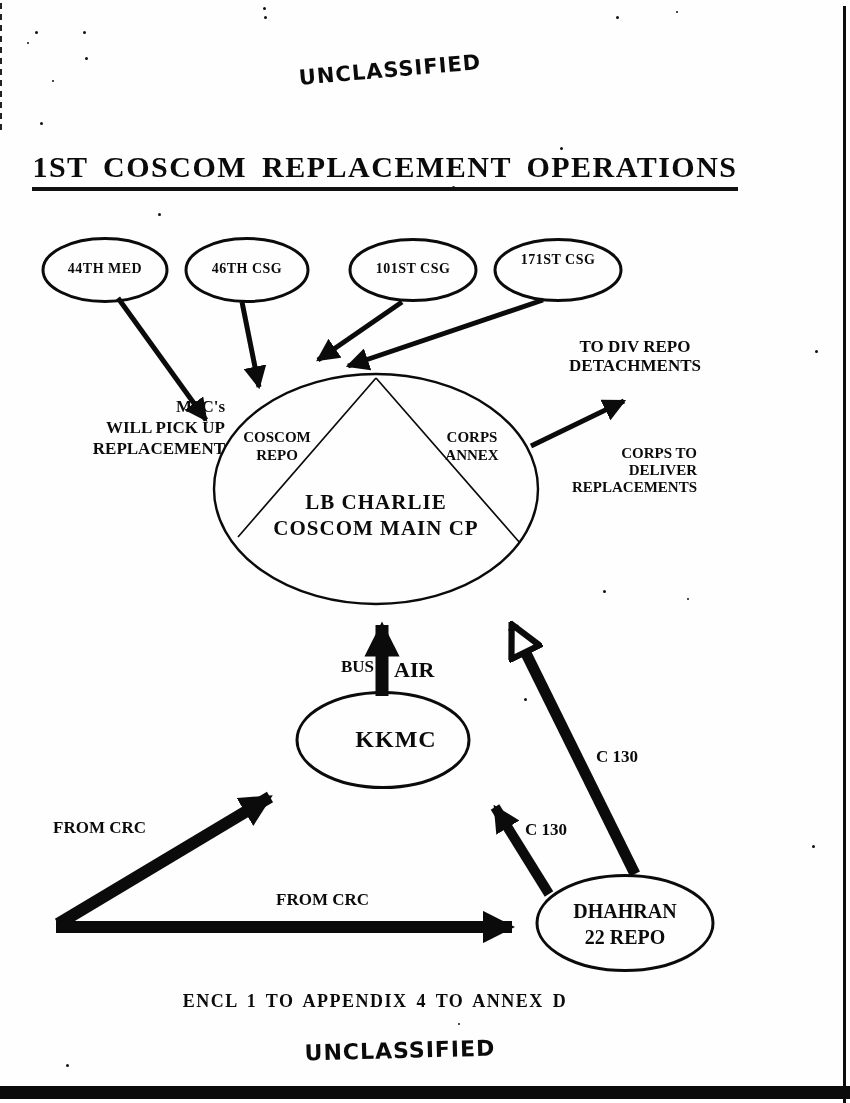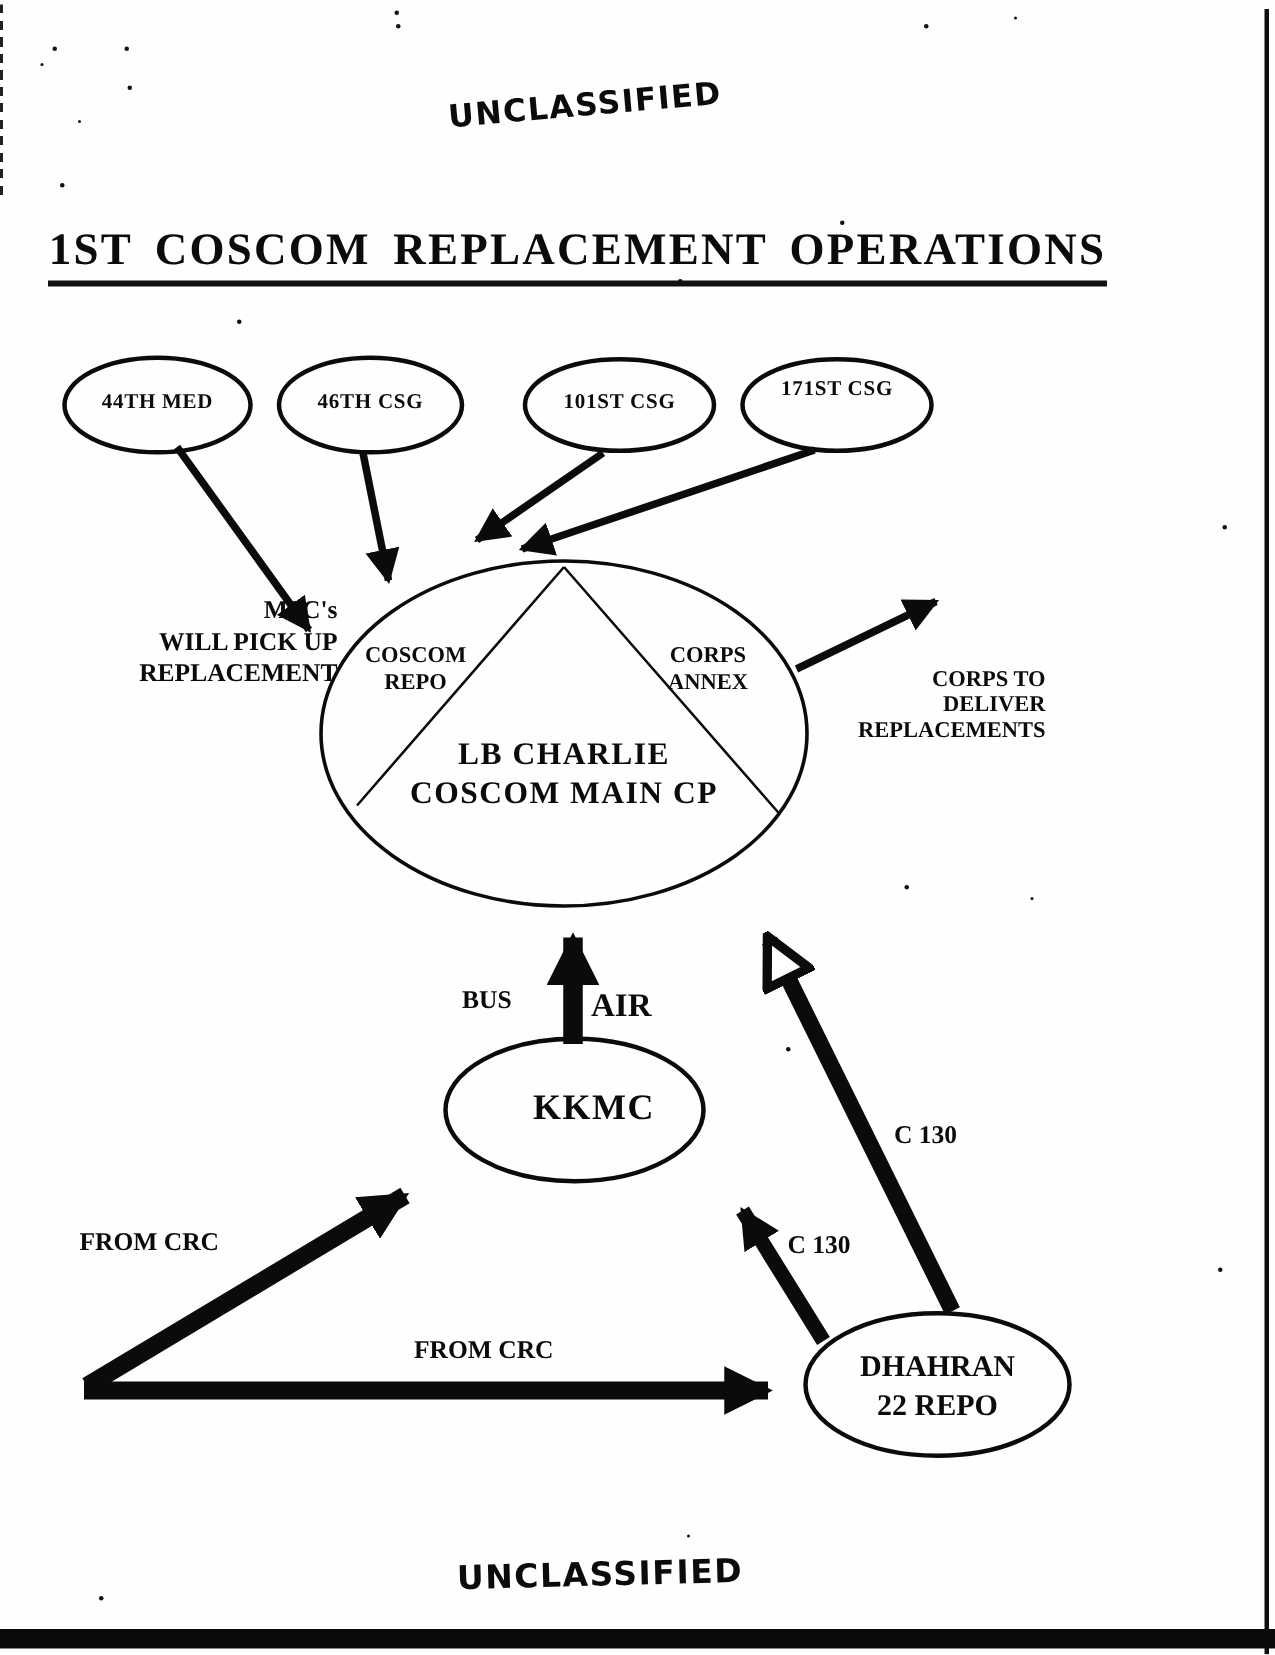--- a/index.html
+++ b/index.html
@@ -4,21 +4,21 @@
 <style>
   html,body { margin:0; padding:0; background:#ffffff; }
   .page {
     position:relative; width:850px; height:1103px; overflow:hidden;
     background:#fefefe; color:#0b0b0b;
     font-family:"Liberation Serif", serif;
   }
   .lbl { position:absolute; font-weight:bold; color:#0b0b0b; }
   .pre { white-space:pre-line;text-align:right; }
   .ctr { text-align:center; }
-  .rt  { }
+  .rt  { text-align:right; }
   .svgwrap { position:absolute; left:0; top:0; }
   .stamp {
     position:absolute; font-family:"DejaVu Sans", sans-serif; font-weight:bold;
     color:#0b0b0b; letter-spacing:1px; transform-origin:center;
   }
   .title-band { position:absolute; left:0; top:150px; width:770px; text-align:center; }
   .title-text {
     display:inline-block; font-weight:bold; font-size:30px; letter-spacing:1.5px;
     word-spacing:6px; border-bottom:4px solid #111; padding-bottom:3px;
   }
@@ -116,26 +116,29 @@
   <div class="lbl ctr pre" style="left:246px;top:489px;width:260px;font-size:21px;line-height:26px;letter-spacing:1px">LB CHARLIE
 COSCOM MAIN CP</div>
 
   <div class="lbl ctr" style="left:336px;top:726px;width:120px;font-size:24px;letter-spacing:1px">KKMC</div>
   <div class="lbl ctr pre" style="left:545px;top:898px;width:160px;font-size:20px;line-height:26px">DHAHRAN
 22 REPO</div>
 
   <div class="lbl pre" style="left:45px;top:396px;width:180px;font-size:17px;line-height:21px">MSC's
 WILL PICK UP
 REPLACEMENT</div>
+  <div class="lbl ctr pre" style="left:555px;top:337px;width:160px;font-size:17px;line-height:19px">TO DIV REPO
+DETACHMENTS</div>
   <div class="lbl pre" style="left:547px;top:445px;width:150px;font-size:15px;line-height:17px">CORPS TO
 DELIVER
 REPLACEMENTS</div>
   <div class="lbl rt" style="left:308px;top:657px;width:66px;font-size:17px">BUS</div>
   <div class="lbl" style="left:394px;top:657px;width:70px;font-size:22px">AIR</div>
   <div class="lbl" style="left:596px;top:747px;width:70px;font-size:17px">C 130</div>
   <div class="lbl" style="left:525px;top:820px;width:70px;font-size:17px">C 130</div>
   <div class="lbl" style="left:53px;top:818px;width:130px;font-size:17px">FROM CRC</div>
   <div class="lbl" style="left:276px;top:890px;width:130px;font-size:17px">FROM CRC</div>
 
+  <div class="lbl ctr" style="left:0px;top:991px;width:750px;font-size:18px;letter-spacing:1.5px;word-spacing:3px">ENCL 1 TO APPENDIX 4 TO ANNEX D</div>
 
   <div class="stamp ctr" style="left:300px;top:1038px;width:200px;font-size:22px;transform:rotate(-1.5deg)">UNCLASSIFIED</div>
 
 </div>
 
 </body></html>

